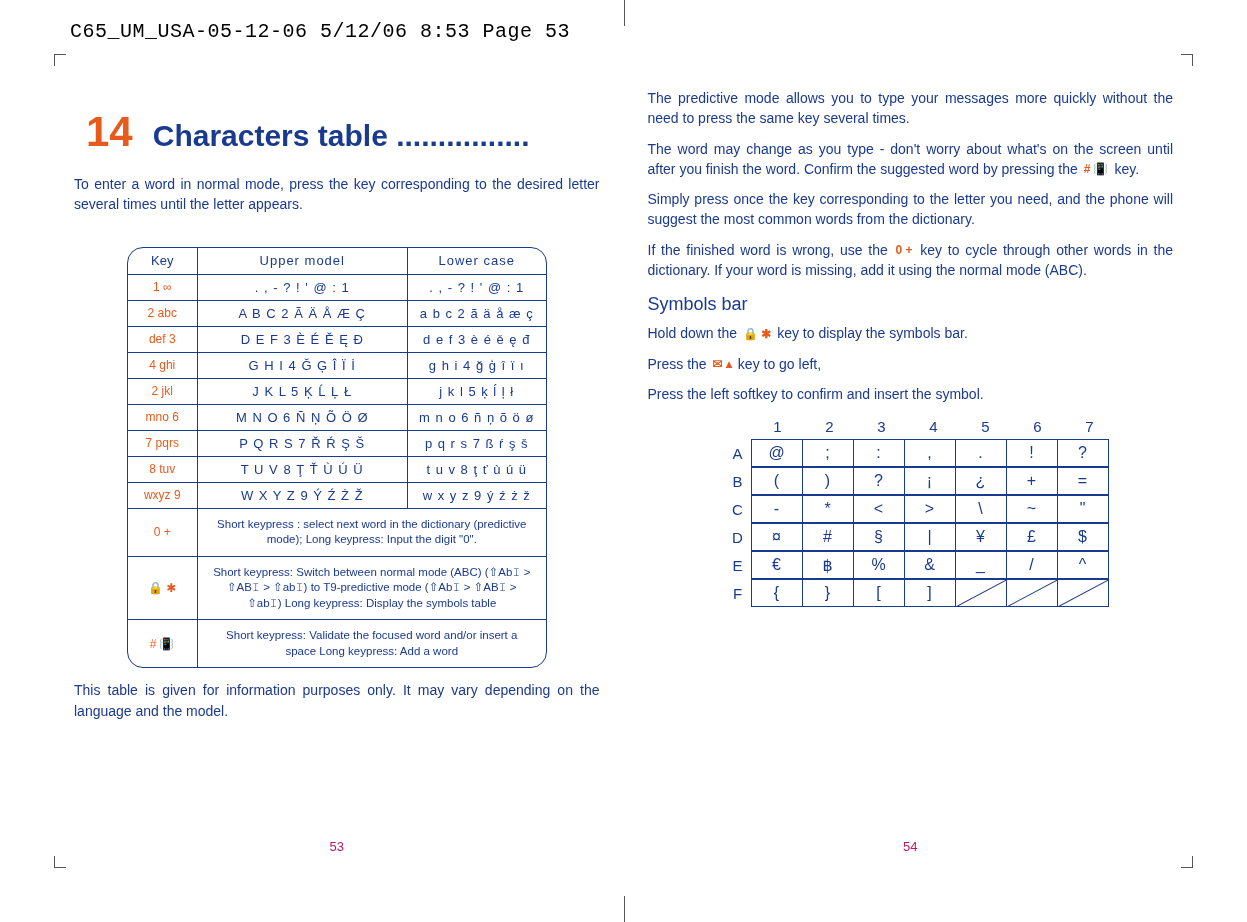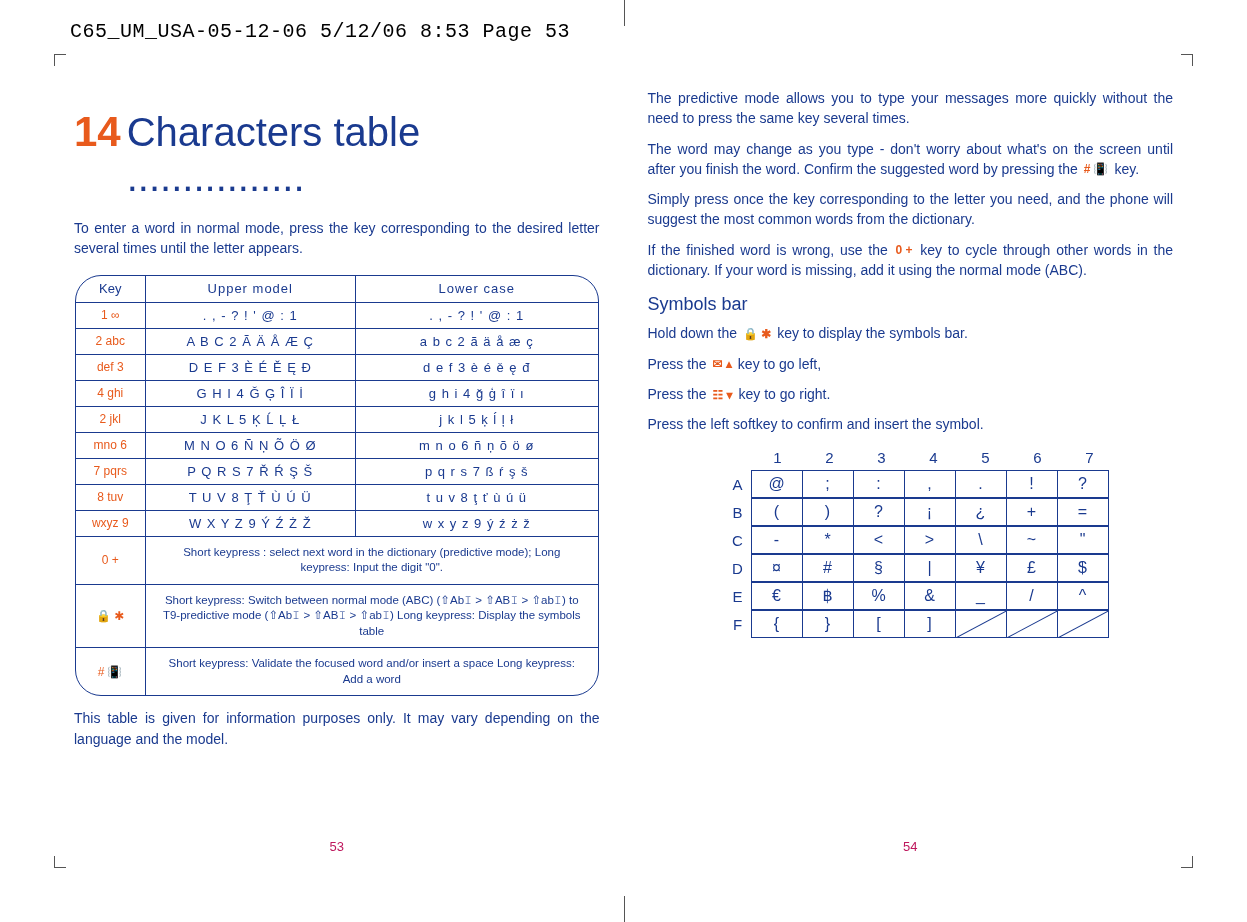--- a/index.html
+++ b/index.html
@@ -45,53 +45,54 @@
     left: 74px;
     right: 74px;
     bottom: 70px;
     display: flex;
     gap: 48px;
   }
   .page { flex: 1; position: relative; }
   .chapter-heading {
     display: flex;
     align-items: baseline;
-    gap: 6px;
+    gap: 20px;
     margin-bottom: 18px;
     margin-top: 20px;
+    margin-left: 12px;
   }
   .chapter-num {
     font-size: 42px;
     font-weight: 700;
     color: #e85a1c;
   }
   .chapter-title {
-    font-size: 40px;
-    font-weight: 400;
+    font-size: 30px;
+    font-weight: 700;
     color: #1a3a8f;
   }
   .body-text {
     font-size: 14px;
     line-height: 1.45;
     color: #1a3a8f;
     text-align: justify;
     margin-bottom: 10px;
   }
   .subheading {
     font-size: 18px;
     font-weight: 400;
     color: #1a3a8f;
     margin-top: 14px;
     margin-bottom: 8px;
   }
   .char-table {
-    width: 524px;
-    margin: 16px auto 12px;
+    width: 420px;
+    margin: 32px auto 12px;
     border: 1.5px solid #1a3a8f;
-    border-radius: 26px;
+    border-radius: 16px;
     font-size: 13px;
     overflow: hidden;
   }
   .char-table .ct-row {
     display: flex;
     border-top: 1px solid #1a3a8f;
     min-height: 26px;
   }
   .char-table .ct-row:first-child { border-top: none; }
   .ct-key {
@@ -301,25 +302,20 @@
     <p class="body-text">
       <span>Hold down the</span>
       <span class="key-glyph">🔒 ✱</span>
       <span>key to display the symbols bar.</span>
     </p>
     <p class="body-text">
       <span>Press the</span>
       <span class="key-glyph">✉ ▴</span>
       <span>key to go left,</span>
     </p>
-    <p class="body-text">
-      <span>Press the</span>
-      <span class="key-glyph">☷ ▾</span>
-      <span>key to go right.</span>
-    </p>
     <p class="body-text">Press the left softkey to confirm and insert the symbol.</p>
 
     <div class="symbols-grid">
       <div class="sg-head">
         <div class="sg-spacer"></div>
         <div class="sg-hcell">1</div>
         <div class="sg-hcell">2</div>
         <div class="sg-hcell">3</div>
         <div class="sg-hcell">4</div>
         <div class="sg-hcell">5</div>

